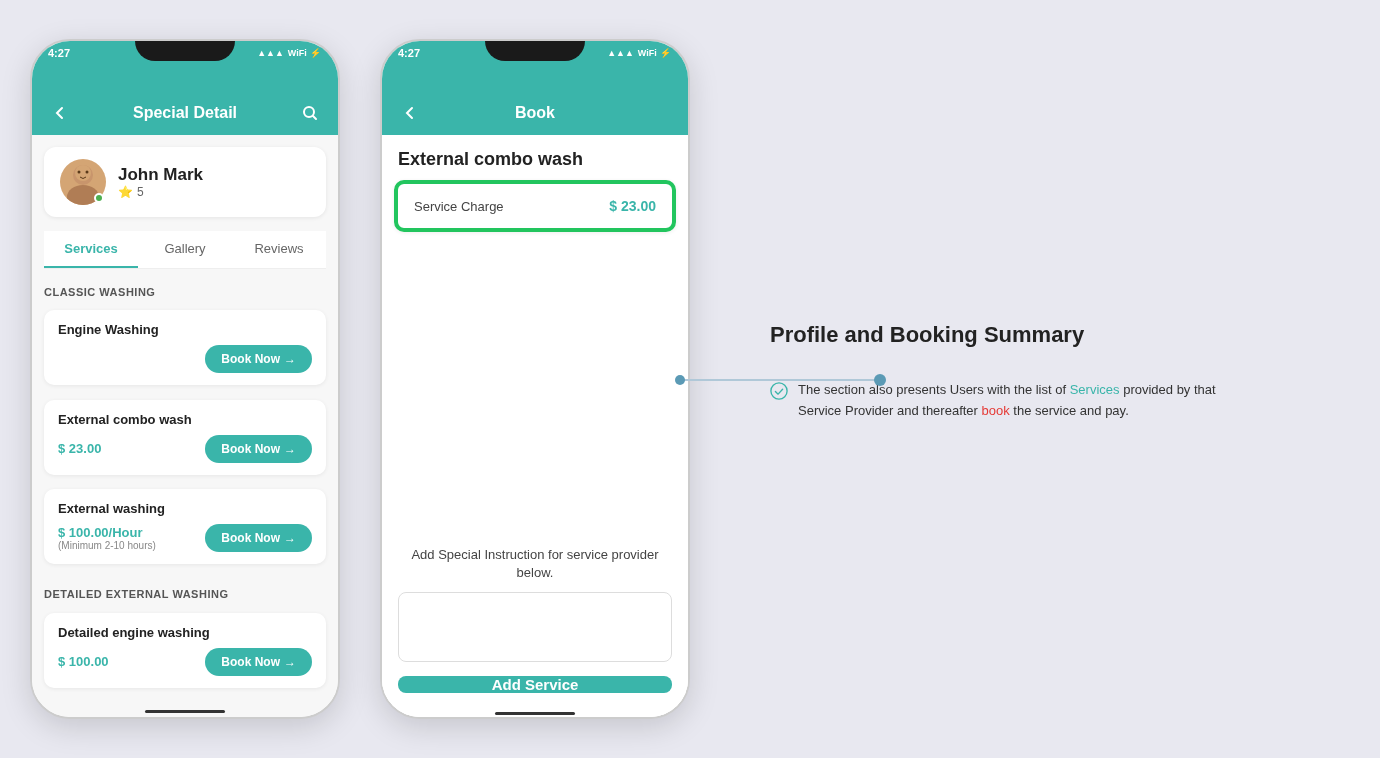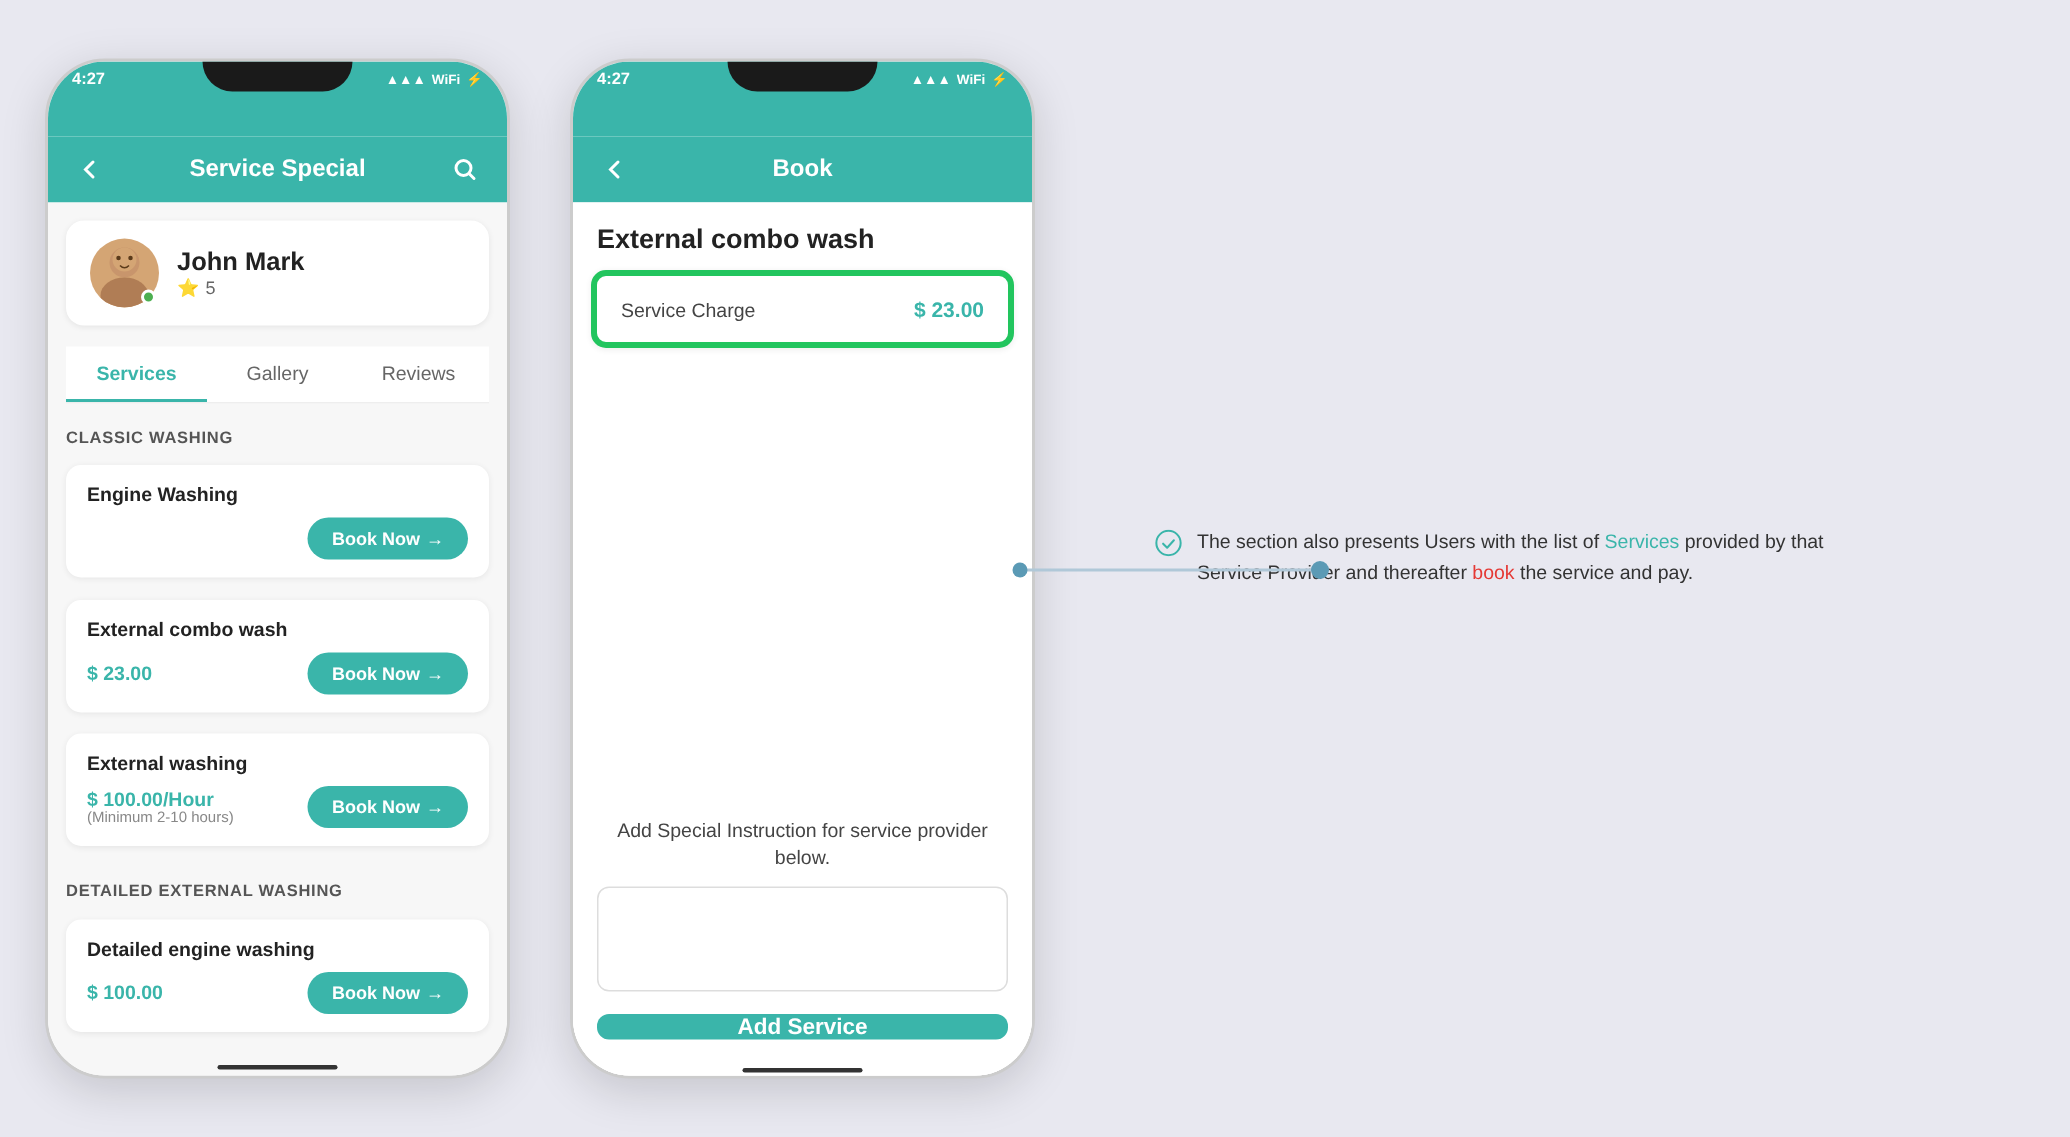--- a/index.html
+++ b/index.html
@@ -381,21 +381,21 @@
         </div>
       </div>
     </div>
 
     <div class="nav-bar">
       <div class="nav-icon">
         <svg width="16" height="16" viewBox="0 0 16 16" fill="white">
           <path d="M10 3L5 8l5 5" stroke="white" stroke-width="2" fill="none" stroke-linecap="round"></path>
         </svg>
       </div>
-      <span class="nav-title">Service Special</span>
+      <span class="nav-title">Special Detail</span>
       <div class="nav-icon">
         <svg width="16" height="16" viewBox="0 0 16 16" fill="none">
           <circle cx="7" cy="7" r="5" stroke="white" stroke-width="2"></circle>
           <line x1="11" y1="11" x2="14" y2="14" stroke="white" stroke-width="2" stroke-linecap="round"></line>
         </svg>
       </div>
     </div>
 
     <div class="phone-content">
       <div class="phone-inner-scroll">
@@ -541,20 +541,21 @@
   </div>
 </div>
 
 <div class="right-panel" style="position: absolute; left: 720px; top: 0; right: 0; bottom: 0; display: flex; flex-direction: column; justify-content: center; padding: 40px 50px;">
 
   <div style="position: absolute; left: -40px; top: 50%; width: 200px; height: 2px; background: #b0c8d8; display: flex; align-items: center;">
     <div style="width: 12px; height: 12px; border-radius: 50%; background: #5b9ab5; position: absolute; right: -6px;"></div>
     <div style="width: 10px; height: 10px; border-radius: 50%; background: #5b9ab5; position: absolute; left: -5px;"></div>
   </div>
 
+  <div class="annotation-title">Profile and Booking Summary</div>
 
 
   <div class="annotation-item">
     <svg class="check-icon" viewBox="0 0 20 20" fill="none">
       <circle cx="10" cy="10" r="9" stroke="#3ab5aa" stroke-width="1.5"></circle>
       <path d="M6 10.5l3 3 5-5.5" stroke="#3ab5aa" stroke-width="1.5" stroke-linecap="round" stroke-linejoin="round"></path>
     </svg>
     <div class="annotation-text">
       The section also presents Users with the list of <span class="highlight-teal">Services</span> provided by that Service Provider and thereafter <span class="highlight-red">book</span> the service and pay.
     </div>

